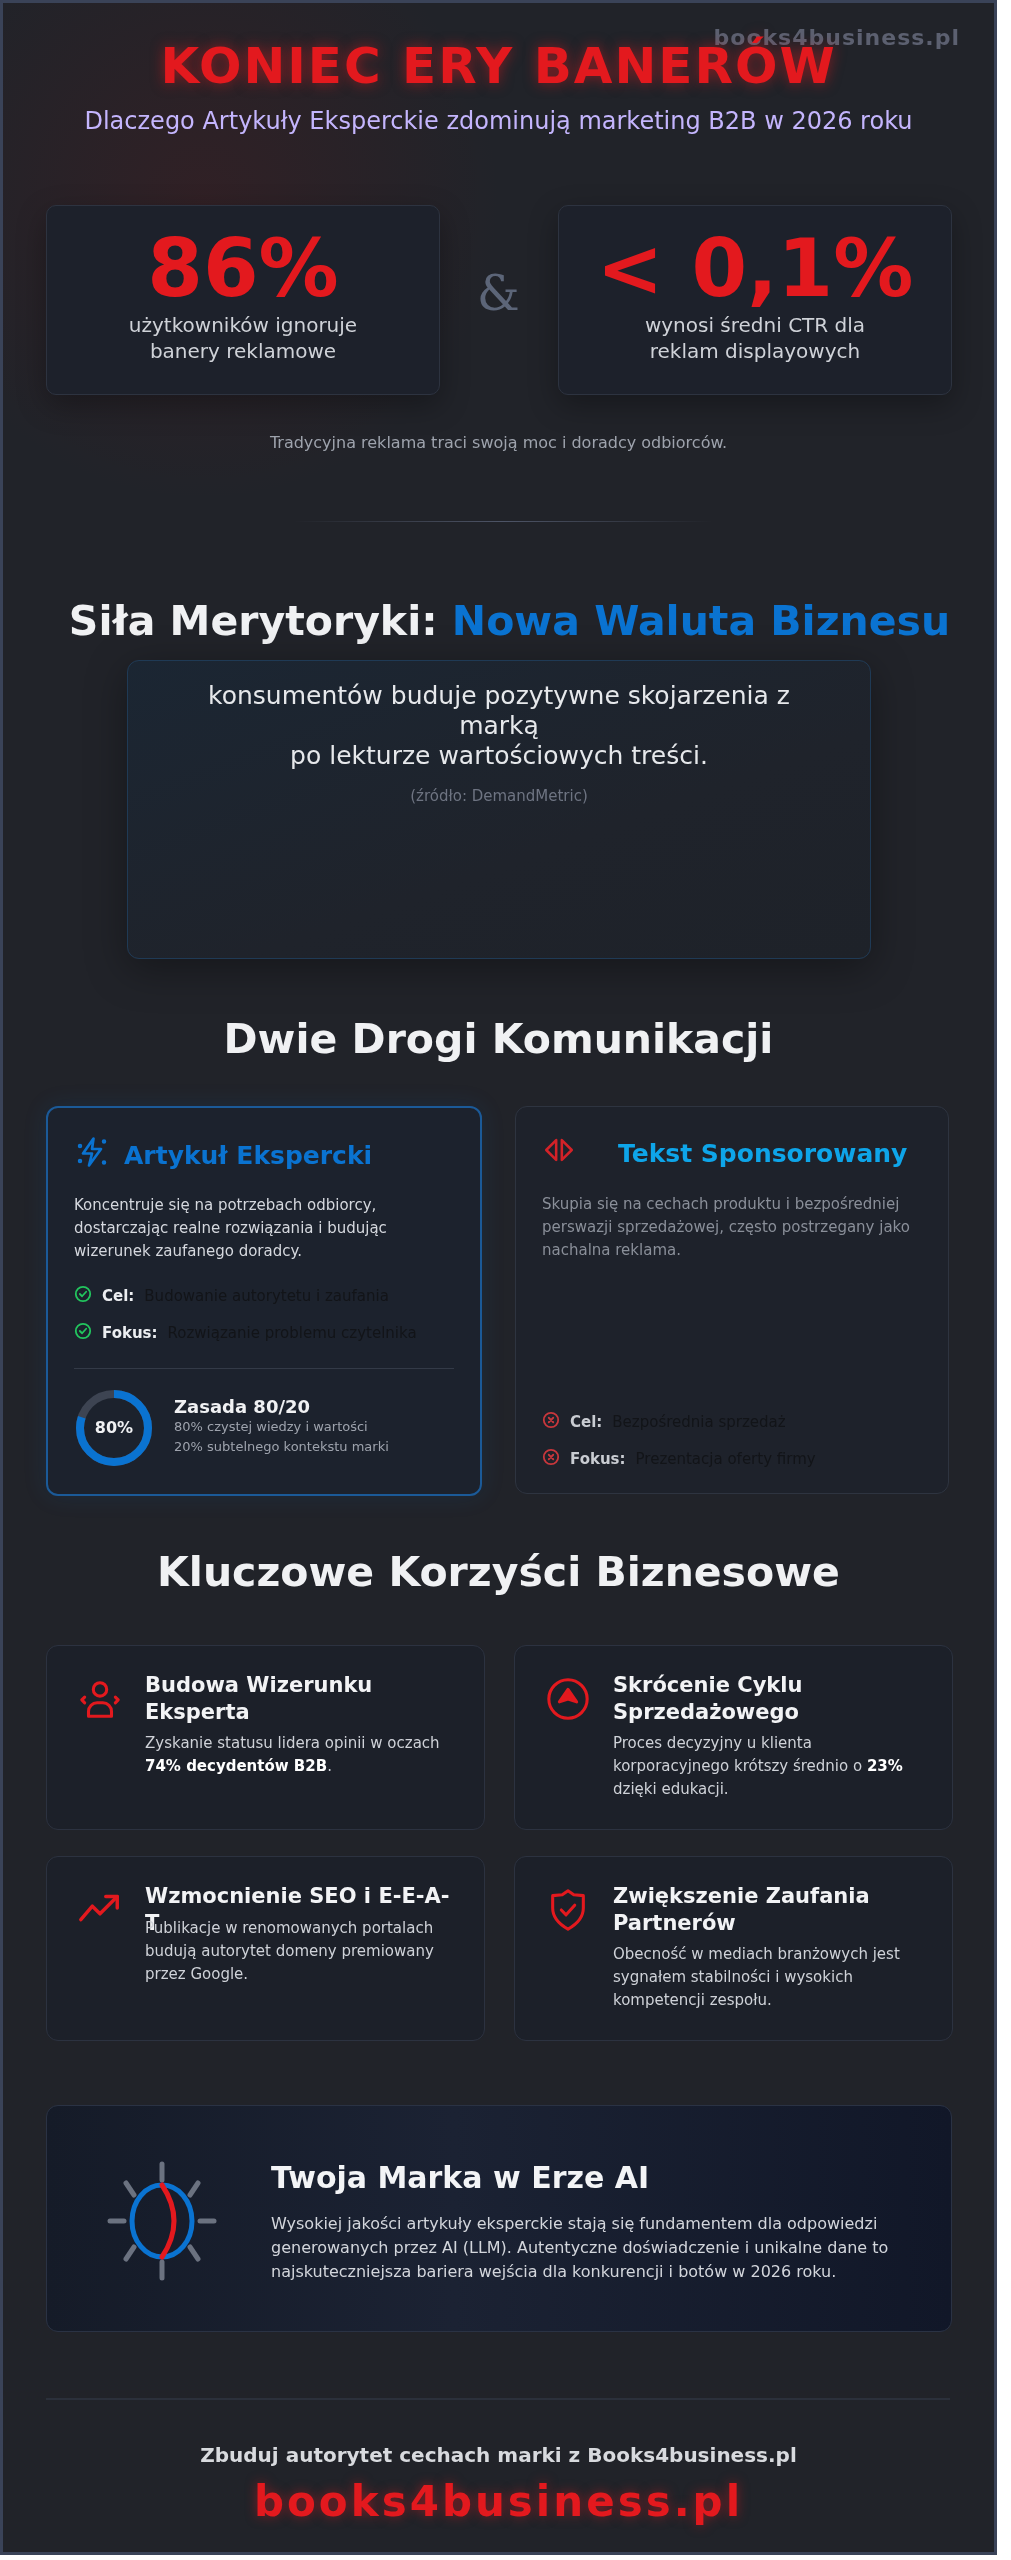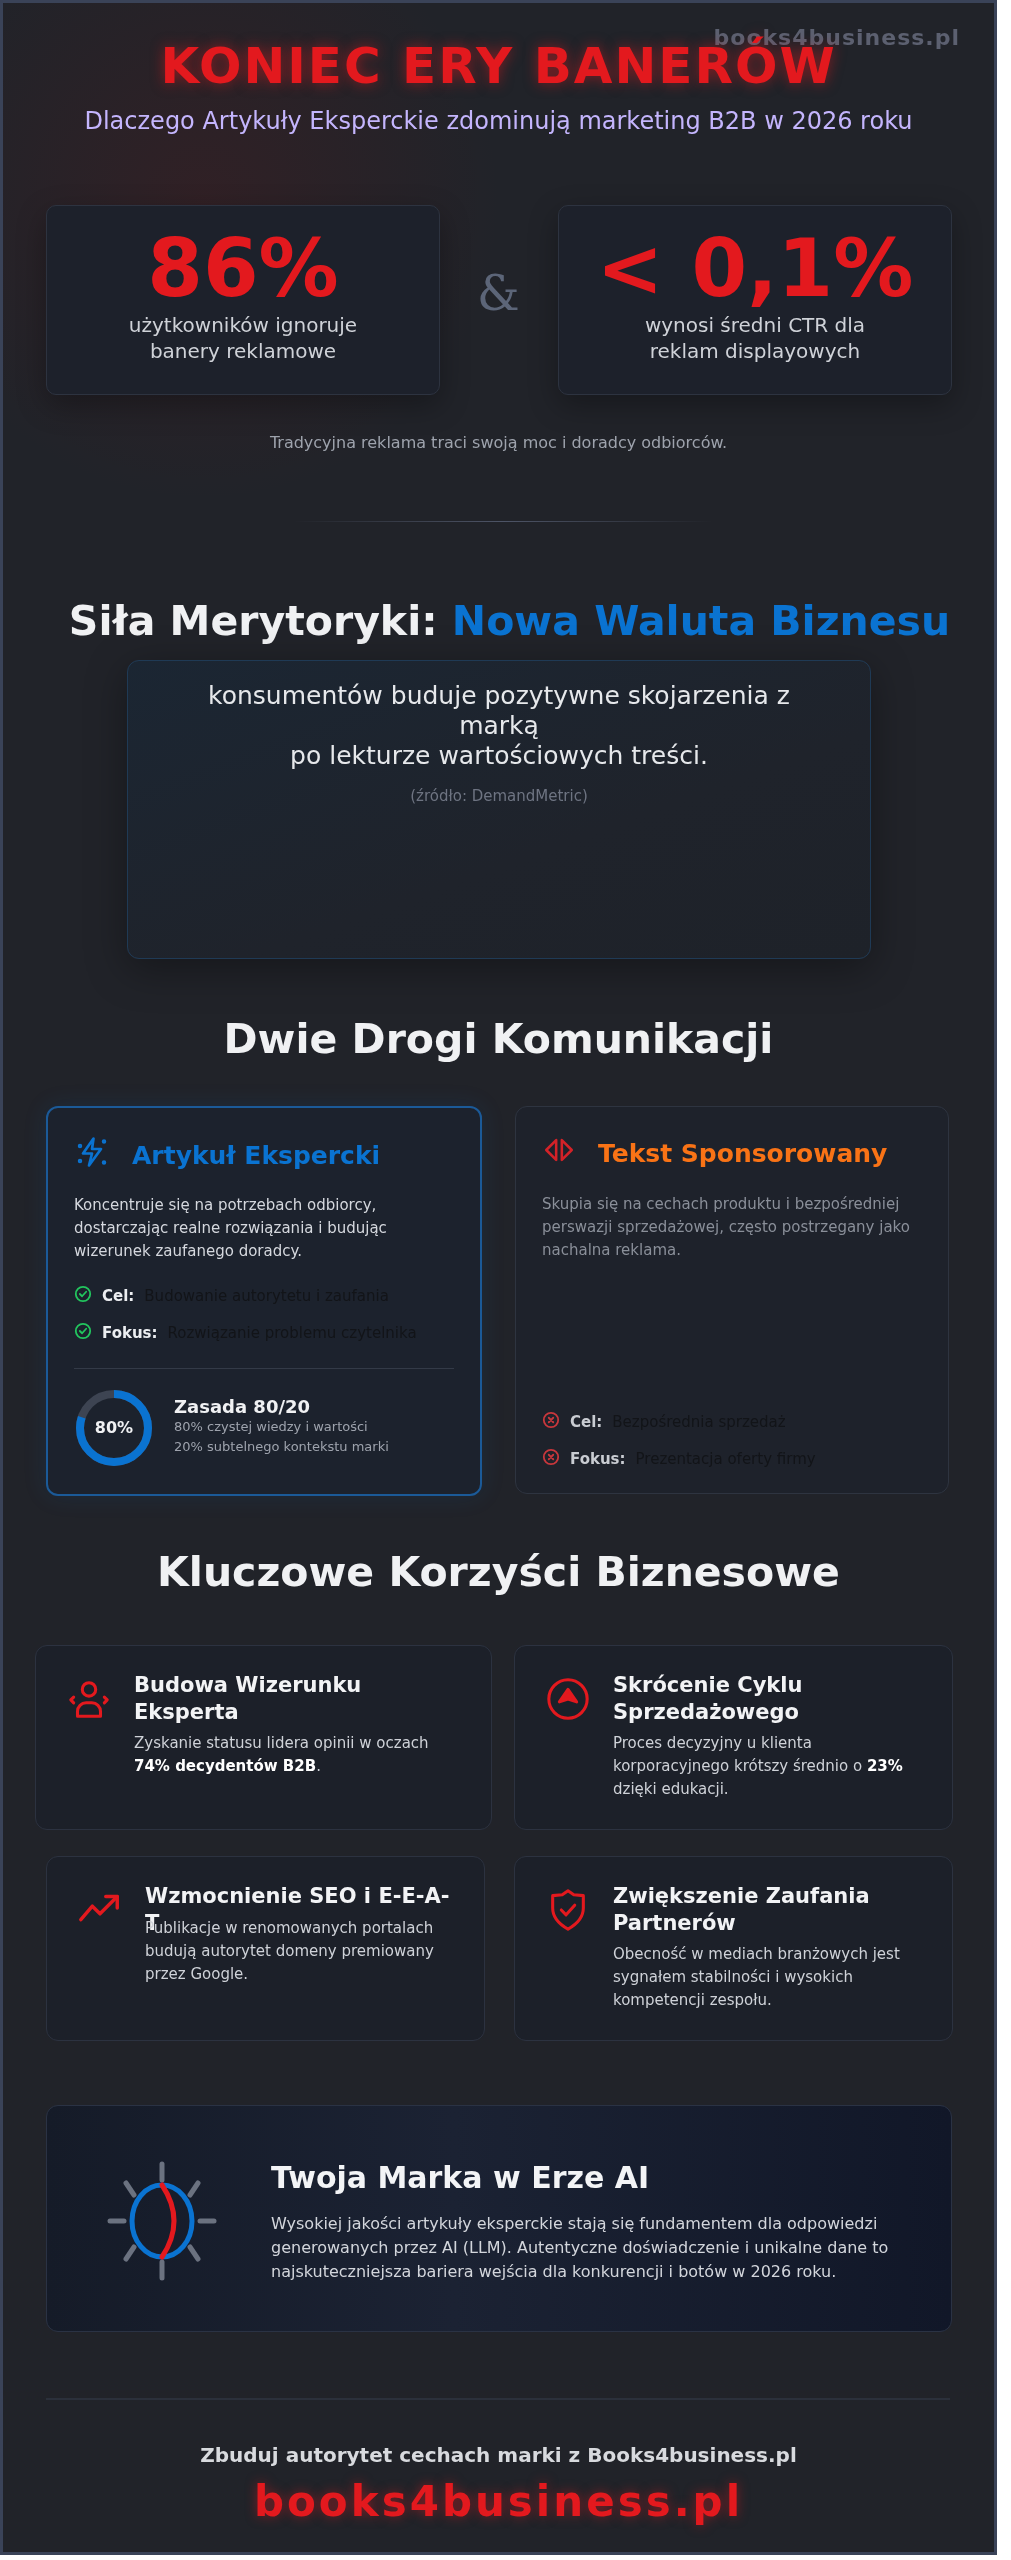--- a/index.html
+++ b/index.html
@@ -58,21 +58,21 @@
   }
   .big-card .big { margin-top:30px; font-weight:bold; font-size:84px; line-height:92px; color:#0a73d1; }
   .big-card .desc { margin-top:20px; font-size:25px; line-height:30px; color:#e6e8eb; padding:0 80px; }
   .big-card .src { margin-top:16px; font-size:15px; color:#6e7482; }
   .path-card {
     position:absolute; top:1103px; width:432px; height:386px; border-radius:12px;
     background:#1e222b; border:1px solid #2e3440;
   }
   .path-card.left { left:43px; border:2px solid #1b5a98; background:#1c222d; box-shadow:0 0 24px rgba(10,115,209,0.12); }
   .path-card.right { left:512px; }
-  .path-head { position:absolute; left:26px; top:26px; display:flex; align-items:center; gap:22px; font-weight:bold; font-size:25px; }
+  .path-head { position:absolute; left:26px; top:26px; display:flex; align-items:center; gap:14px; font-weight:bold; font-size:25px; }
   .path-desc { position:absolute; left:26px; right:26px; top:86px; font-size:15px; line-height:23px; }
   .path-item { position:absolute; left:26px; display:flex; align-items:center; gap:10px; font-size:15px; }
   .path-item b { color:#eceef1; }
   .path-item .val { color:#121418; }
   .rule { position:absolute; left:26px; right:26px; top:260px; height:1px; background:#333a47; }
   .donut-wrap { position:absolute; left:26px; top:280px; width:80px; height:80px; }
   .donut-label { position:absolute; left:0; top:0; width:80px; height:80px; line-height:80px; text-align:center; font-weight:bold; font-size:16px; color:#f0f1f3; }
   .rule-text { position:absolute; left:126px; top:288px; }
   .rule-text .t { font-weight:bold; font-size:18px; color:#f0f1f3; }
   .rule-text .s { font-size:13px; color:#9ea3ad; line-height:20px; }
@@ -182,21 +182,21 @@
   </div>
 
   <div class="path-card right">
     <div class="path-head">
       <span>
         <svg width="34" height="34" viewBox="0 0 24 24" fill="none" stroke="#d32228" stroke-width="1.8" stroke-linejoin="round">
           <path d="M10 5 L3 12 L10 19 Z"></path>
             <path d="M14 5 L21 12 L14 19 Z"></path>
         </svg>
       </span>
-      <span style="color:#f97316;">Tekst Sponsorowany</span>
+      <span style="color:#0ea5e9;margin-left:28px;">Tekst Sponsorowany</span>
     </div>
     <div class="path-desc" style="color:#8a8f99;">Skupia się na cechach produktu i bezpośredniej perswazji sprzedażowej, często postrzegany jako nachalna reklama.</div>
     <div class="path-item" style="top:304px;">
       <span>
         <svg width="18" height="18" viewBox="0 0 20 20" fill="none" stroke="#c8373c" stroke-width="2">
             <circle cx="10" cy="10" r="8"></circle>
             <path d="M7.5 7.5 L12.5 12.5 M12.5 7.5 L7.5 12.5" stroke-linecap="round"></path>
           </svg>
       </span>
       <b style="color:#c9ccd2;">Cel:</b>
@@ -209,21 +209,21 @@
             <path d="M7.5 7.5 L12.5 12.5 M12.5 7.5 L7.5 12.5" stroke-linecap="round"></path>
           </svg>
       </span>
       <b style="color:#c9ccd2;">Fokus:</b>
       <span class="val">Prezentacja oferty firmy</span>
     </div>
   </div>
 
   <div class="section-title" style="top:1545px;">Kluczowe Korzyści Biznesowe</div>
 
-  <div class="benefit" style="left:32px; top:1642px; height:183px;padding-left:18px;">
+  <div class="benefit" style="left:43px; top:1642px; height:183px;">
     <span class="ic">
       <svg width="46" height="46" viewBox="0 0 24 24" fill="none" stroke="#e3191e" stroke-width="1.6" stroke-linecap="round" stroke-linejoin="round">
         <circle cx="12" cy="7" r="3.5"></circle>
           <path d="M6 21 V18.5 A4.5 4.5 0 0 1 10.5 14 H13.5 A4.5 4.5 0 0 1 18 18.5 V21 Z"></path>
         <path d="M4 11 L2.5 12.5 L4 14"></path>
           <path d="M20 11 L21.5 12.5 L20 14"></path>
       </svg>
     </span>
     <div class="bt">Budowa Wizerunku Eksperta</div>
     <div class="bd" style="top:86px;"><span>Zyskanie statusu lidera opinii w oczach </span><b>74% decydentów B2B</b><span>.</span></div>

